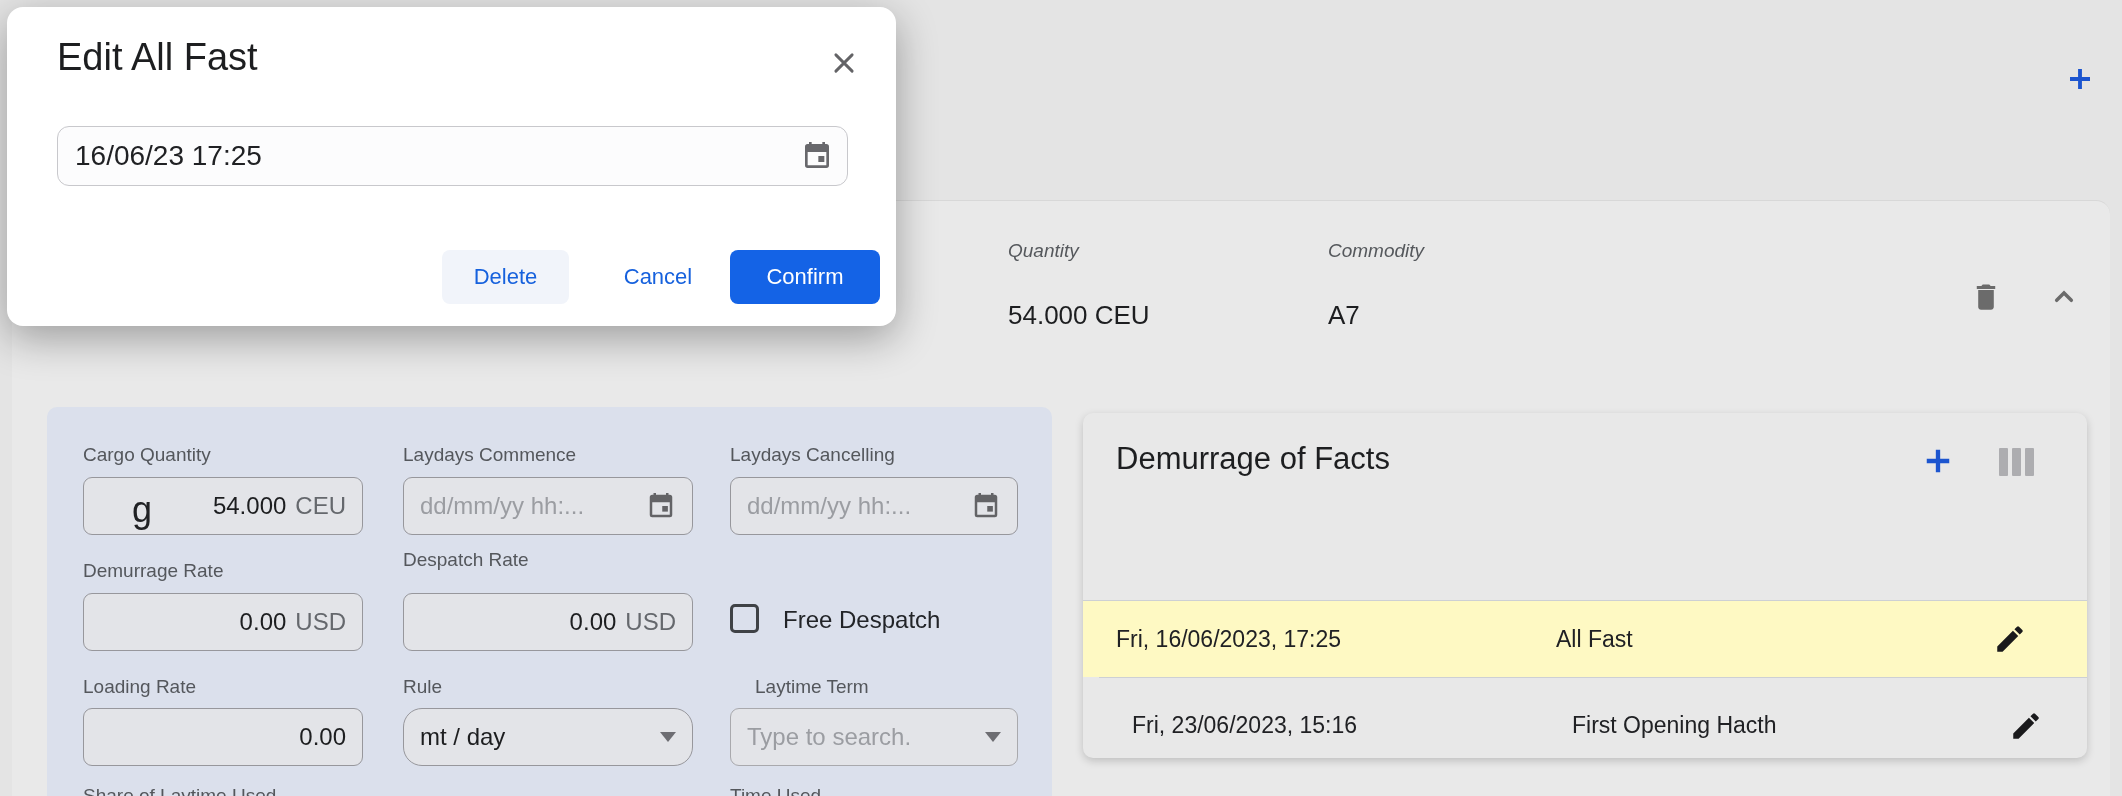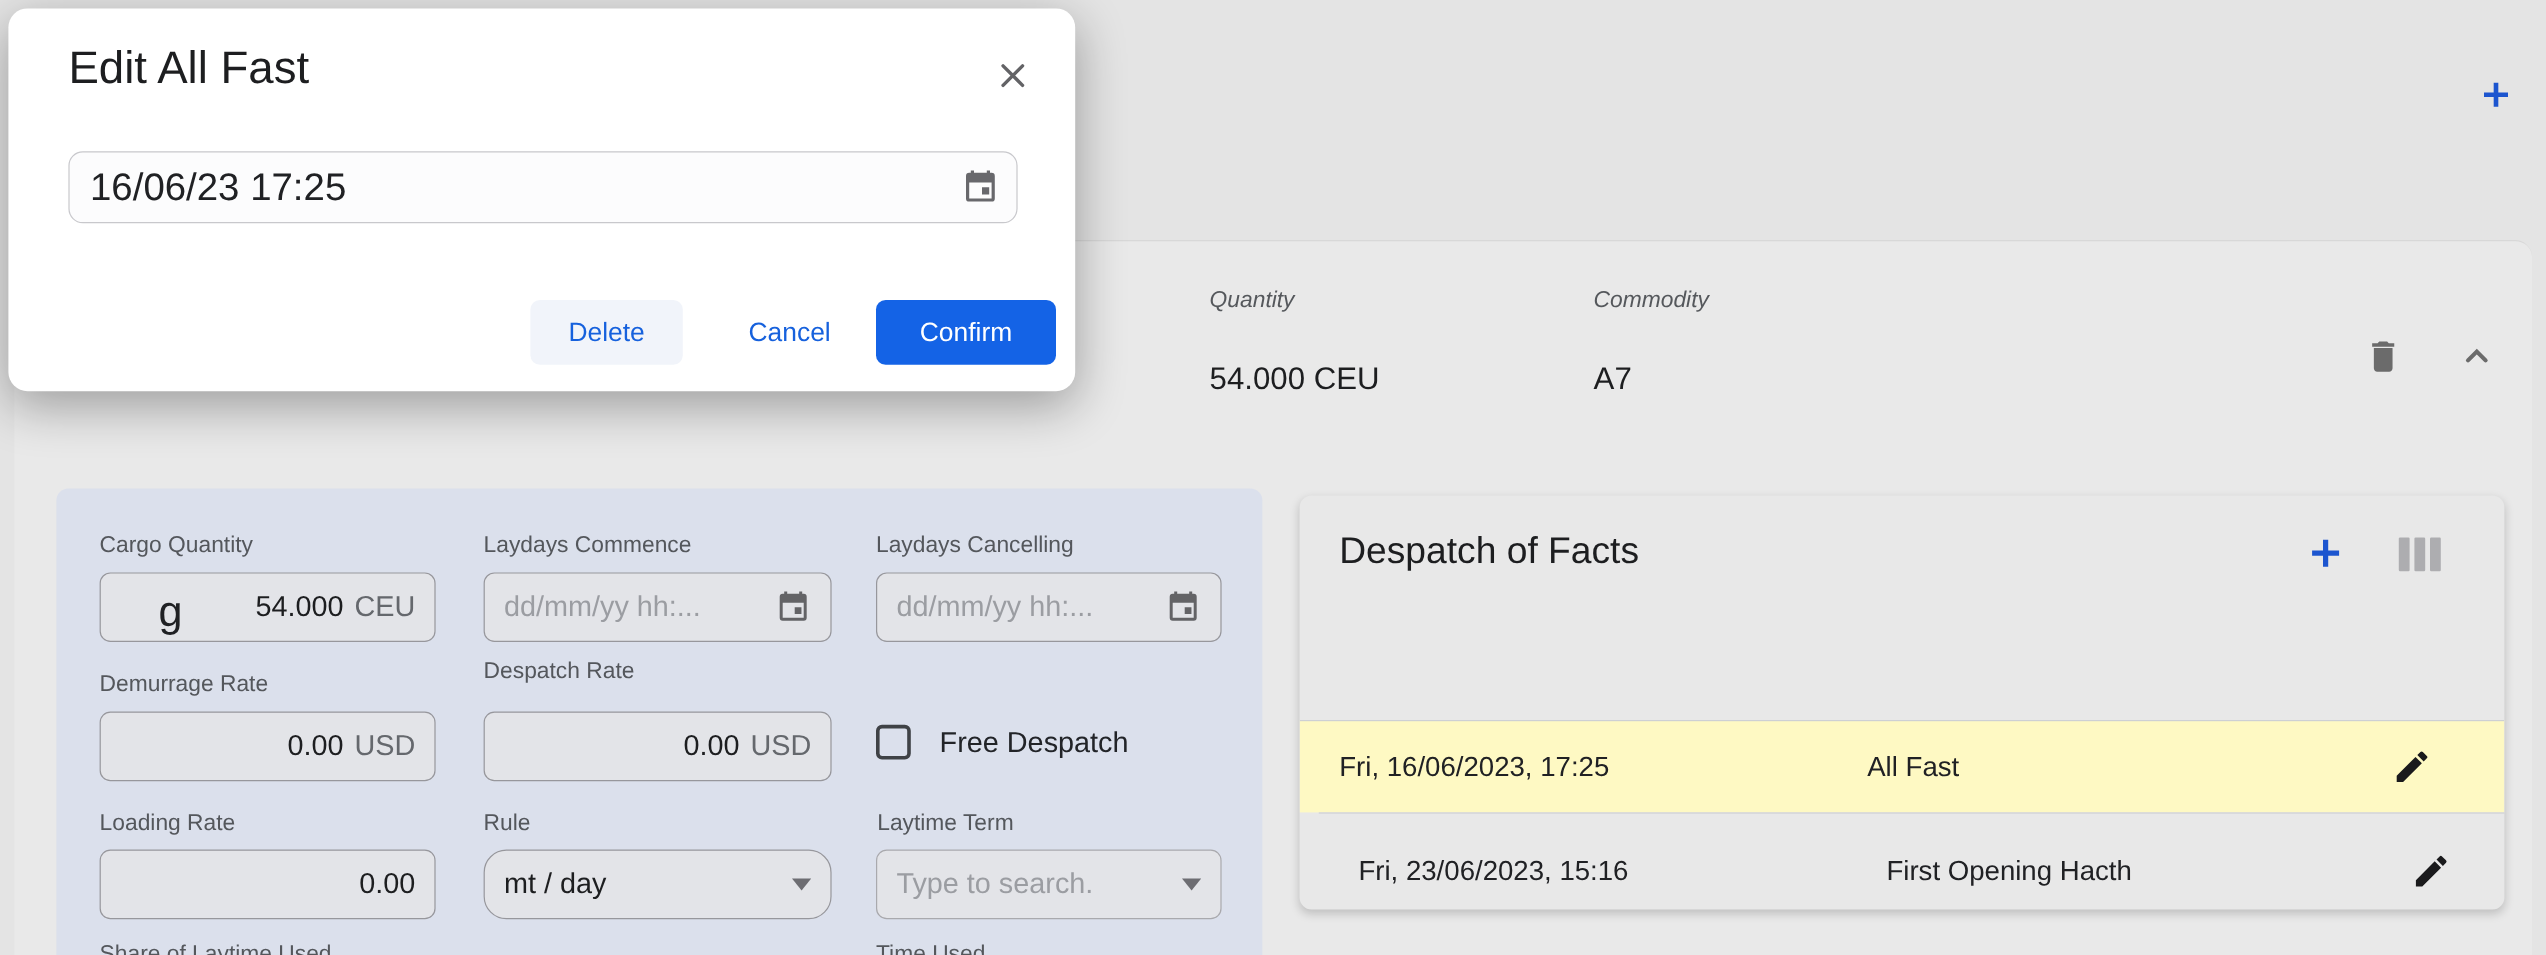--- a/index.html
+++ b/index.html
@@ -49,21 +49,21 @@
   .cols-icon{display:flex;gap:4px;}
   .cols-icon i{display:block;width:9px;height:28px;background:#adadb0;border-radius:1px;}
 
   
   .modal{position:absolute;left:7px;top:7px;width:889px;height:319px;background:#ffffff;
     border-radius:16px;box-shadow:0 12px 42px rgba(0,0,0,0.33);z-index:20;}
   .m-title{position:absolute;left:50px;top:26px;font-size:38px;line-height:48px;color:#1d1e20;}
   .m-close{position:absolute;left:813px;top:32px;width:48px;height:48px;}
   .m-input{position:absolute;left:50px;top:119px;width:791px;height:60px;background:#fcfcfd;
     border:1.5px solid #c8c8cc;border-radius:12px;display:flex;align-items:center;padding:0 14px 0 17px;}
-  .m-input input{flex:1;border:none;background:transparent;outline:none;font-size:32px;color:#202124;padding:0;}
+  .m-input input{flex:1;border:none;background:transparent;outline:none;font-size:28px;color:#202124;padding:0;}
   .m-btn{position:absolute;top:243px;height:54px;border:none;border-radius:8px;font-size:22px;
     font-weight:500;cursor:pointer;display:flex;align-items:center;justify-content:center;}
   .m-delete{left:435px;width:127px;background:#f1f4fa;color:#1661dd;}
   .m-cancel{left:603px;width:96px;background:transparent;color:#1661dd;}
   .m-confirm{left:723px;width:150px;background:#1463e6;color:#ffffff;}
 </style>
 </head>
 <body>
 
 <div id="stage">
@@ -139,40 +139,40 @@
     <div class="f-input" style="left:356px;top:186px;width:290px;">
       <span class="num">0.00</span>
       <span class="unit">USD</span>
     </div>
 
     <span class="checkbox" style="left:683px;top:197px;"></span>
     <span class="cb-label" style="left:736px;top:199px;">Free Despatch</span>
 
     <span class="f-label" style="left:36px;top:269px;">Loading Rate</span>
     <span class="f-label" style="left:356px;top:269px;">Rule</span>
-    <span class="f-label" style="left:684px;top:269px;text-align:center;">Laytime Term</span>
+    <span class="f-label" style="left:708px;top:269px;text-align:center;">Laytime Term</span>
 
     <div class="f-input" style="left:36px;top:301px;width:280px;">
       <span class="num">0.00</span>
     </div>
     <div class="f-input" style="left:356px;top:301px;width:290px;border-radius:19px;">
       <span class="grow">mt / day</span>
       <span class="caret"></span>
     </div>
     <div class="f-input lighter" style="left:683px;top:301px;width:288px;">
       <span class="ph">Type to search.</span>
       <span class="caret"></span>
     </div>
 
     <span class="f-label" style="left:36px;top:378px;">Share of Laytime Used</span>
     <span class="f-label" style="left:683px;top:378px;">Time Used</span>
   </div>
 
   <div class="sof-card">
-    <span style="position:absolute;left:33px;top:28px;font-size:31px;color:#1d1e20;">Despatch of Facts</span>
+    <span style="position:absolute;left:33px;top:28px;font-size:31px;color:#1d1e20;">Demurrage of Facts</span>
 
     <button class="icon-btn" style="left:835px;top:28px;width:40px;height:40px;">
       <span style="display:flex;">
         <svg width="36" height="36" viewBox="0 0 24 24">
             <path d="M12 4.5v15M4.5 12h15" stroke="#1c55cf" stroke-width="2.9" fill="none"></path>
           </svg>
       </span>
     </button>
     <button class="icon-btn" style="left:913px;top:32px;width:40px;height:34px;">
       <span class="cols-icon">

